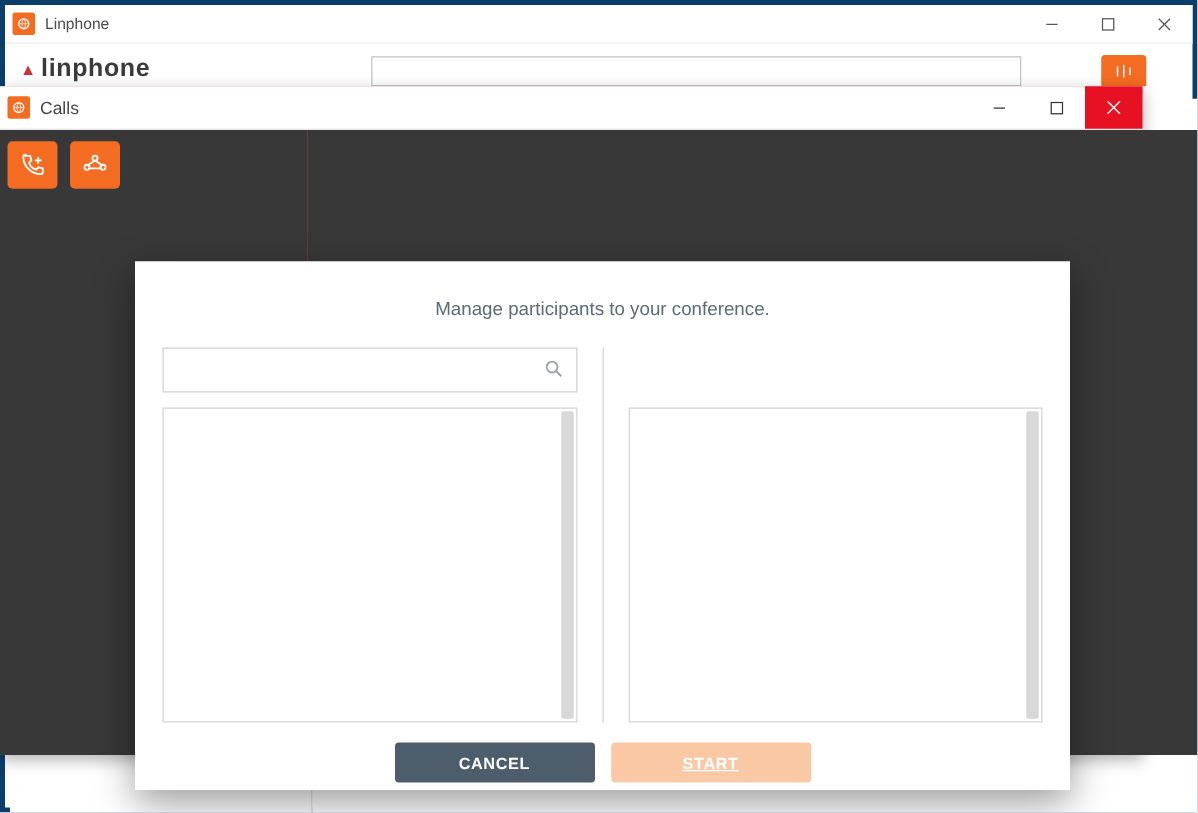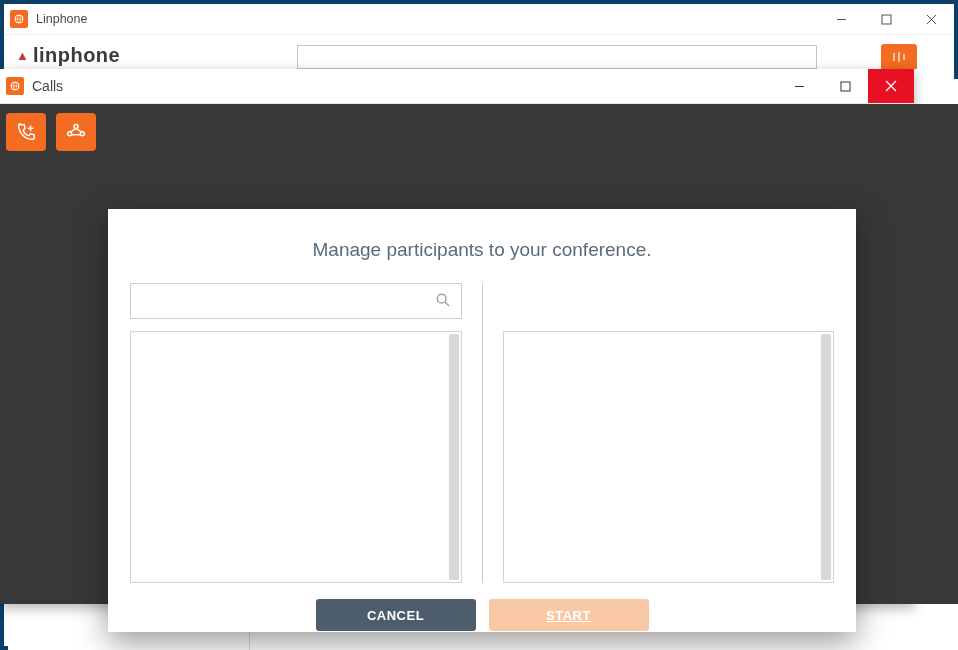--- a/index.html
+++ b/index.html
@@ -86,21 +86,21 @@
     position: absolute; left: 246px; top: 35px; width: 712px; height: 500px;
     background: #383838;
   }
 
   
   .modal {
     position: absolute; left: 108px; top: 140px; width: 748px; height: 423px;
     background: #ffffff; box-shadow: 0 10px 30px rgba(0,0,0,.4);
   }
   .modal-title {
-    text-align: center; padding: 30px 0 22px; font-size: 19px; color: #5a6b79;
+    text-align: center; padding: 30px 0 22px; font-size: 15px; color: #5a6b79;
   }
   .modal-columns { display: flex; padding: 0 22px; gap: 20px; height: 300px; }
   .modal-col { flex: 1; display: flex; flex-direction: column; position: relative; }
   .search-field {
     width: 100%; height: 36px; border: 1px solid #cfcfcf; padding: 0 34px 0 8px;
     font-size: 13px; outline: none; margin-bottom: 12px;
   }
   .search-icon-holder {
     position: absolute; right: 10px; top: 8px; width: 18px; height: 18px;
     display:flex; align-items:center; justify-content:center;

